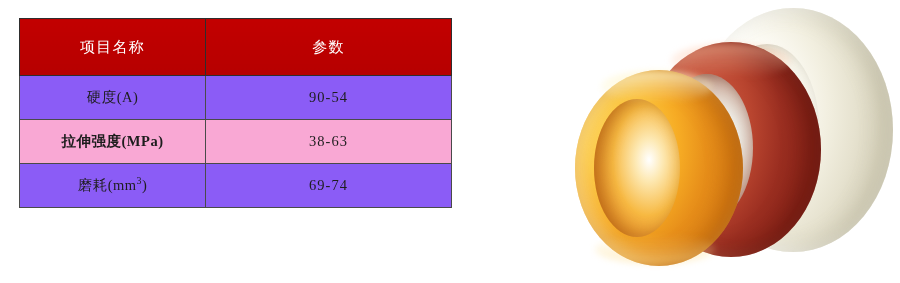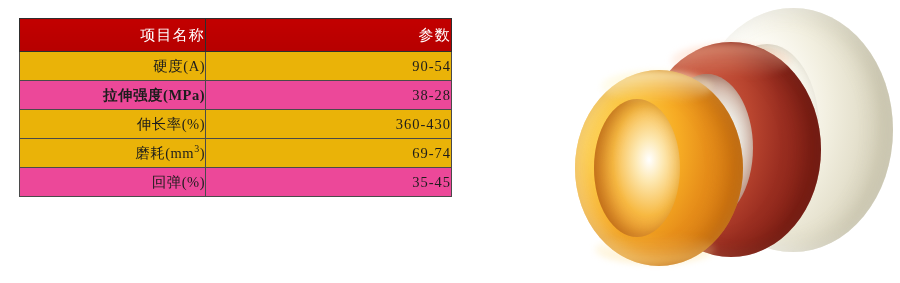--- a/index.html
+++ b/index.html
@@ -19,44 +19,44 @@
     width:432px;
   }
   table.spec-table{
     border-collapse:collapse;
     width:432px;
     table-layout:fixed;
   }
   table.spec-table th,
   table.spec-table td{
     border:1px solid #4a4a4a;
-    text-align:right;
+    text-align:center;
     vertical-align:middle;
     font-size:14.5px;
     color:#1d1d1d;
     letter-spacing:.4px;
-    padding:0;
+    padding:12px;
   }
   table.spec-table col.c1{width:186px;}
   table.spec-table col.c2{width:246px;}
 
   table.spec-table thead th{
     height:32px;
     background:#c00000;
     background:linear-gradient(180deg,#c20000 0%,#b60000 100%);
     color:#ffffff;
     font-size:15px;
     font-weight:normal;
     border-color:#2e2e2e;
     letter-spacing:1.2px;
   }
 
   table.spec-table tbody tr{height:29px;}
-  table.spec-table tbody tr.odd  td{background:#eab308;}
-  table.spec-table tbody tr.even td{background:#ec4899;margin-left:39px;}
+  table.spec-table tbody tr.odd  td{background:#8b5cf6;}
+  table.spec-table tbody tr.even td{background:#f9a8d4;margin-left:39px;}
   table.spec-table tbody td.label{letter-spacing:.5px;}
   table.spec-table tbody td.value{letter-spacing:1px;}
   table.spec-table tbody td.bold{font-weight:bold;}
 
   .sup{font-size:10px;vertical-align:super;line-height:0;}
 
   
   .product-photo{
     position:absolute;
     left:575px;top:0;
@@ -157,33 +157,25 @@
           <th>参数</th>
         </tr>
       </thead>
       <tbody>
         <tr class="odd">
           <td class="label">硬度(A)</td>
           <td class="value">90-54</td>
         </tr>
         <tr class="even">
           <td class="label bold">拉伸强度(MPa)</td>
-          <td class="value">38-28</td>
-        </tr>
-        <tr class="odd">
-          <td class="label">伸长率(%)</td>
-          <td class="value">360-430</td>
+          <td class="value">38-63</td>
         </tr>
         <tr class="odd">
           <td class="label">磨耗(mm<span class="sup">3</span>)</td>
           <td class="value">69-74</td>
-        </tr>
-        <tr class="even">
-          <td class="label">回弹(%)</td>
-          <td class="value">35-45</td>
         </tr>
       </tbody>
     </table>
   </div>
 
   <div class="product-photo">
 
     <div class="ring ring-white">
       <div class="body"></div>
       <div class="hole"></div>

